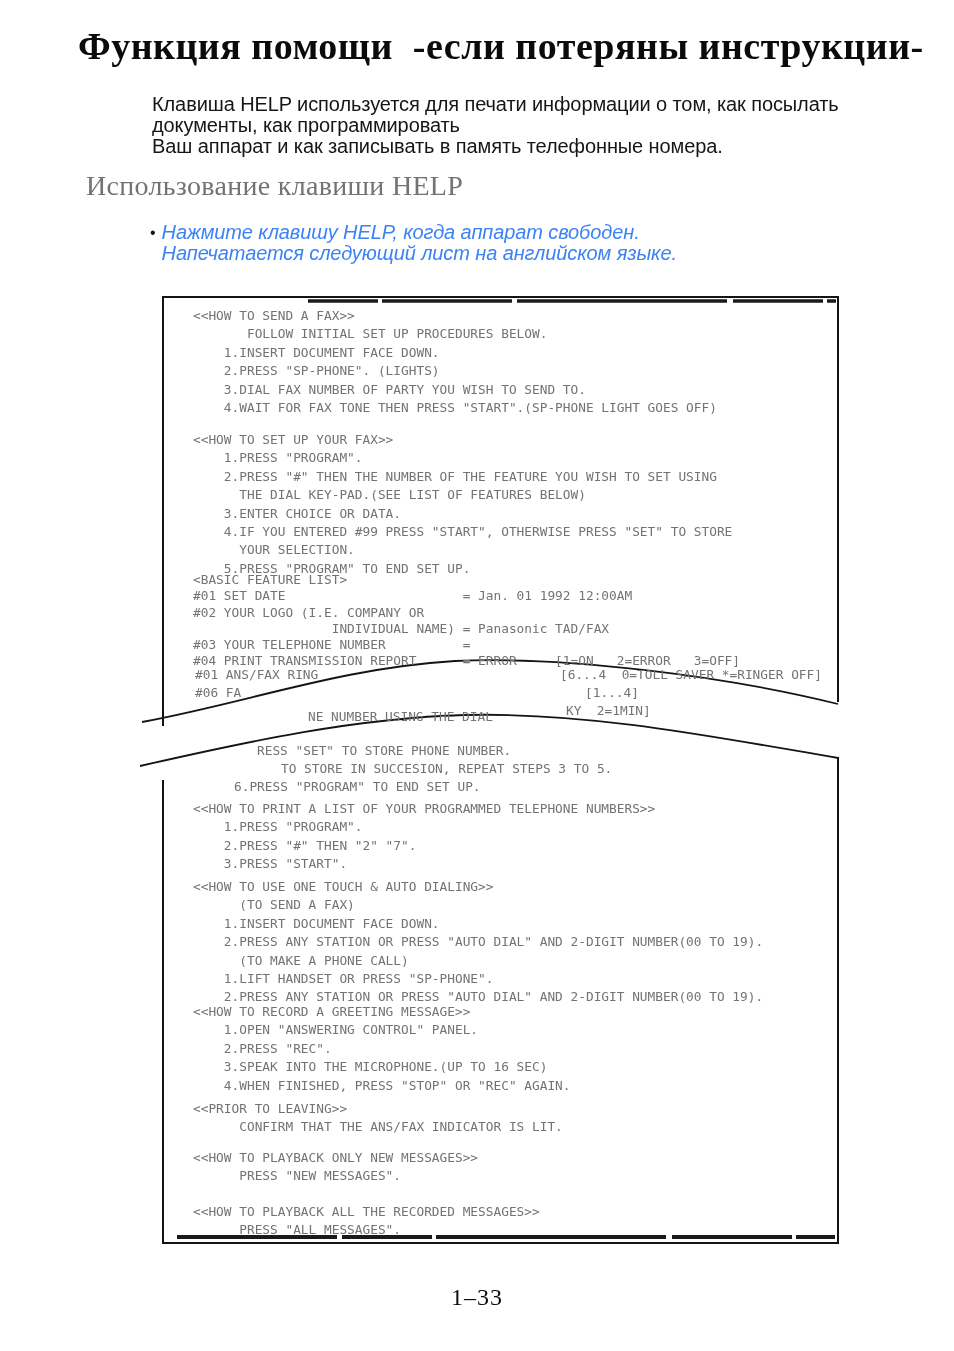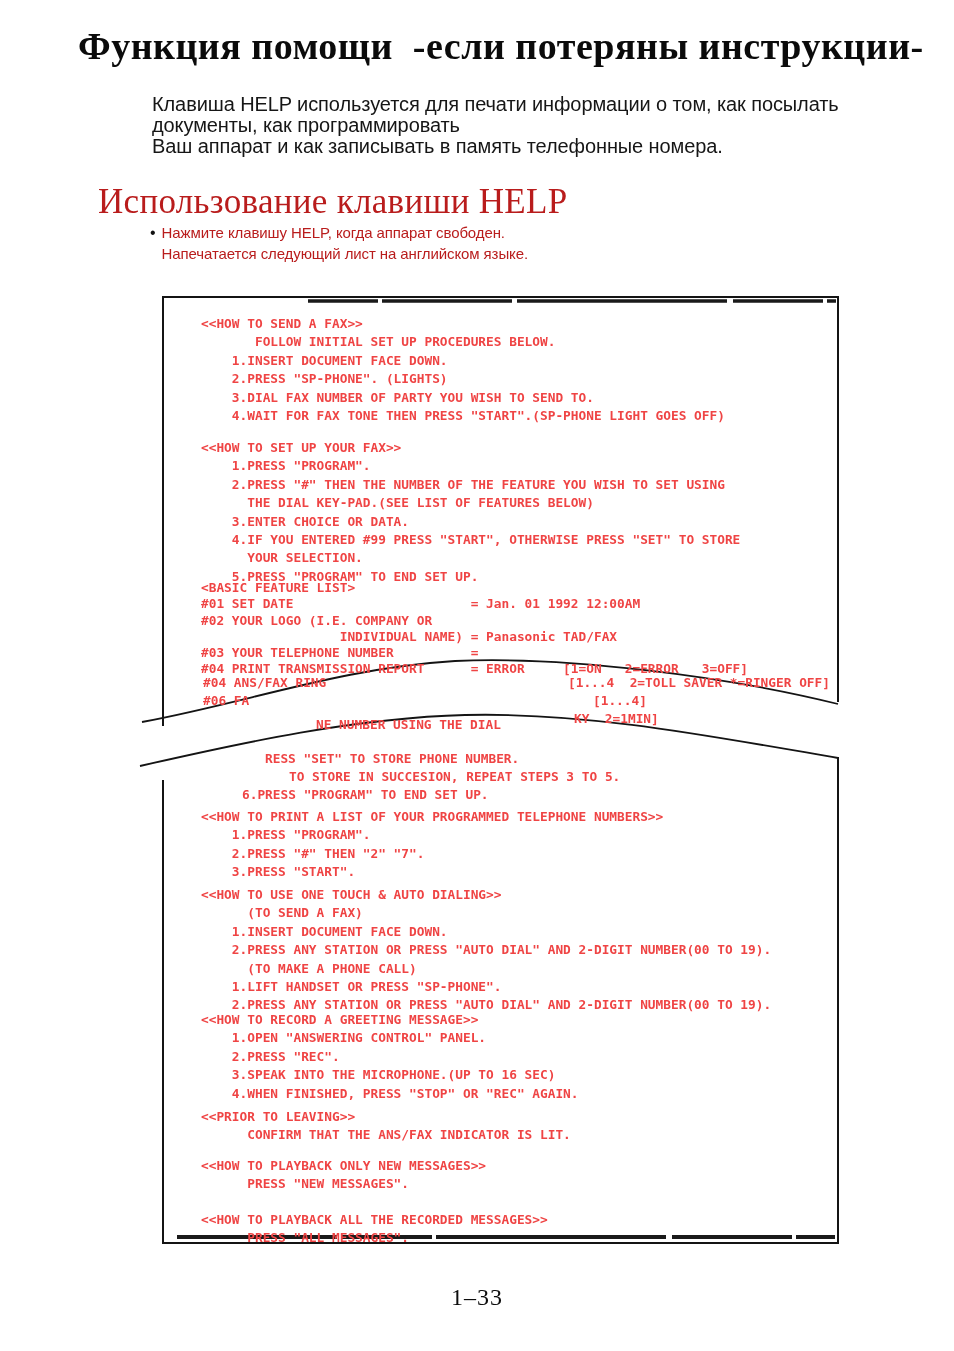--- a/index.html
+++ b/index.html
@@ -16,41 +16,41 @@
     font-family:"Liberation Serif",serif;
     font-weight:bold;font-size:38px;letter-spacing:.5px;
     white-space:pre;color:#0b0b0b;
   }
   .intro{
     position:absolute;left:152px;top:94px;margin:0;width:790px;
     font-size:20px;line-height:21px;letter-spacing:-.1px;
     white-space:pre-line;color:#161616;
   }
   .section-heading{
-    position:absolute;left:82px;top:166px;margin:16px;
+    position:absolute;left:82px;top:166px;margin:4px;
     font-family:"Liberation Serif",serif;
-    font-weight:normal;font-size:35px;letter-spacing:.3px;
-    color:#b91c1c;
+    font-weight:normal;font-size:28px;letter-spacing:.3px;
+    color:#737373;
   }
   .bullet-row{
     position:absolute;left:150px;top:222px;width:640px;
     display:flex;align-items:flex-start;
   }
   .bullet-dot{font-size:16px;line-height:21px;margin-right:6px;color:#111;}
   .bullet-text{
-    font-size:15px;line-height:21px;letter-spacing:-.1px;
-    white-space:pre-line;color:#b91c1c;
+    font-size:20px;line-height:21px;letter-spacing:-.1px;
+    white-space:pre-line;color:#3b82f6;font-style:italic;
   }
   .printout{position:absolute;left:0;top:0;width:954px;height:1351px;}
   .printout svg{position:absolute;left:0;top:0;}
   .mono{
-    position:absolute;margin:8px;
+    position:absolute;margin:0;
     font-family:"DejaVu Sans Mono",monospace;
-    font-weight:bold;font-size:12.8px;line-height:18.4px;
-    white-space:pre;color:#ef4444;
+    font-weight:normal;font-size:12.8px;line-height:18.4px;
+    white-space:pre;color:#737373;
   }
   .tight{line-height:16.3px;}
   .page-number{
     position:absolute;left:0;top:1284px;width:954px;margin:0;
     text-align:center;
     font-family:"Liberation Serif",serif;
     font-size:24px;letter-spacing:1px;color:#0d0d0d;
   }
 </style>
 </head>
@@ -104,22 +104,22 @@
       YOUR SELECTION.
     5.PRESS "PROGRAM" TO END SET UP.</pre>
 
     <pre class="mono tight" style="left:193px;top:572px">&lt;BASIC FEATURE LIST&gt;
 #01 SET DATE                       = Jan. 01 1992 12:00AM
 #02 YOUR LOGO (I.E. COMPANY OR
                   INDIVIDUAL NAME) = Panasonic TAD/FAX
 #03 YOUR TELEPHONE NUMBER          =
 #04 PRINT TRANSMISSION REPORT      = ERROR     [1=ON   2=ERROR   3=OFF]</pre>
 
-    <div class="mono" style="left:195px;top:666px">#04 ANS/FAX RING</div>
-    <div class="mono" style="left:560px;top:666px">[1...4  2=TOLL SAVER *=RINGER OFF]</div>
+    <div class="mono" style="left:195px;top:666px">#01 ANS/FAX RING</div>
+    <div class="mono" style="left:560px;top:666px">[6...4  0=TOLL SAVER *=RINGER OFF]</div>
     <div class="mono" style="left:195px;top:684px">#06 FA</div>
     <div class="mono" style="left:585px;top:684px">[1...4]</div>
     <div class="mono" style="left:566px;top:702px">KY  2=1MIN]</div>
 
     <div class="mono" style="left:308px;top:708px">NE NUMBER USING THE DIAL</div>
     <div class="mono" style="left:257px;top:742px">RESS "SET" TO STORE PHONE NUMBER.</div>
     <div class="mono" style="left:281px;top:760px">TO STORE IN SUCCESION, REPEAT STEPS 3 TO 5.</div>
     <div class="mono" style="left:234px;top:778px">6.PRESS "PROGRAM" TO END SET UP.</div>
 
     <pre class="mono" style="left:193px;top:800px">&lt;&lt;HOW TO PRINT A LIST OF YOUR PROGRAMMED TELEPHONE NUMBERS&gt;&gt;

